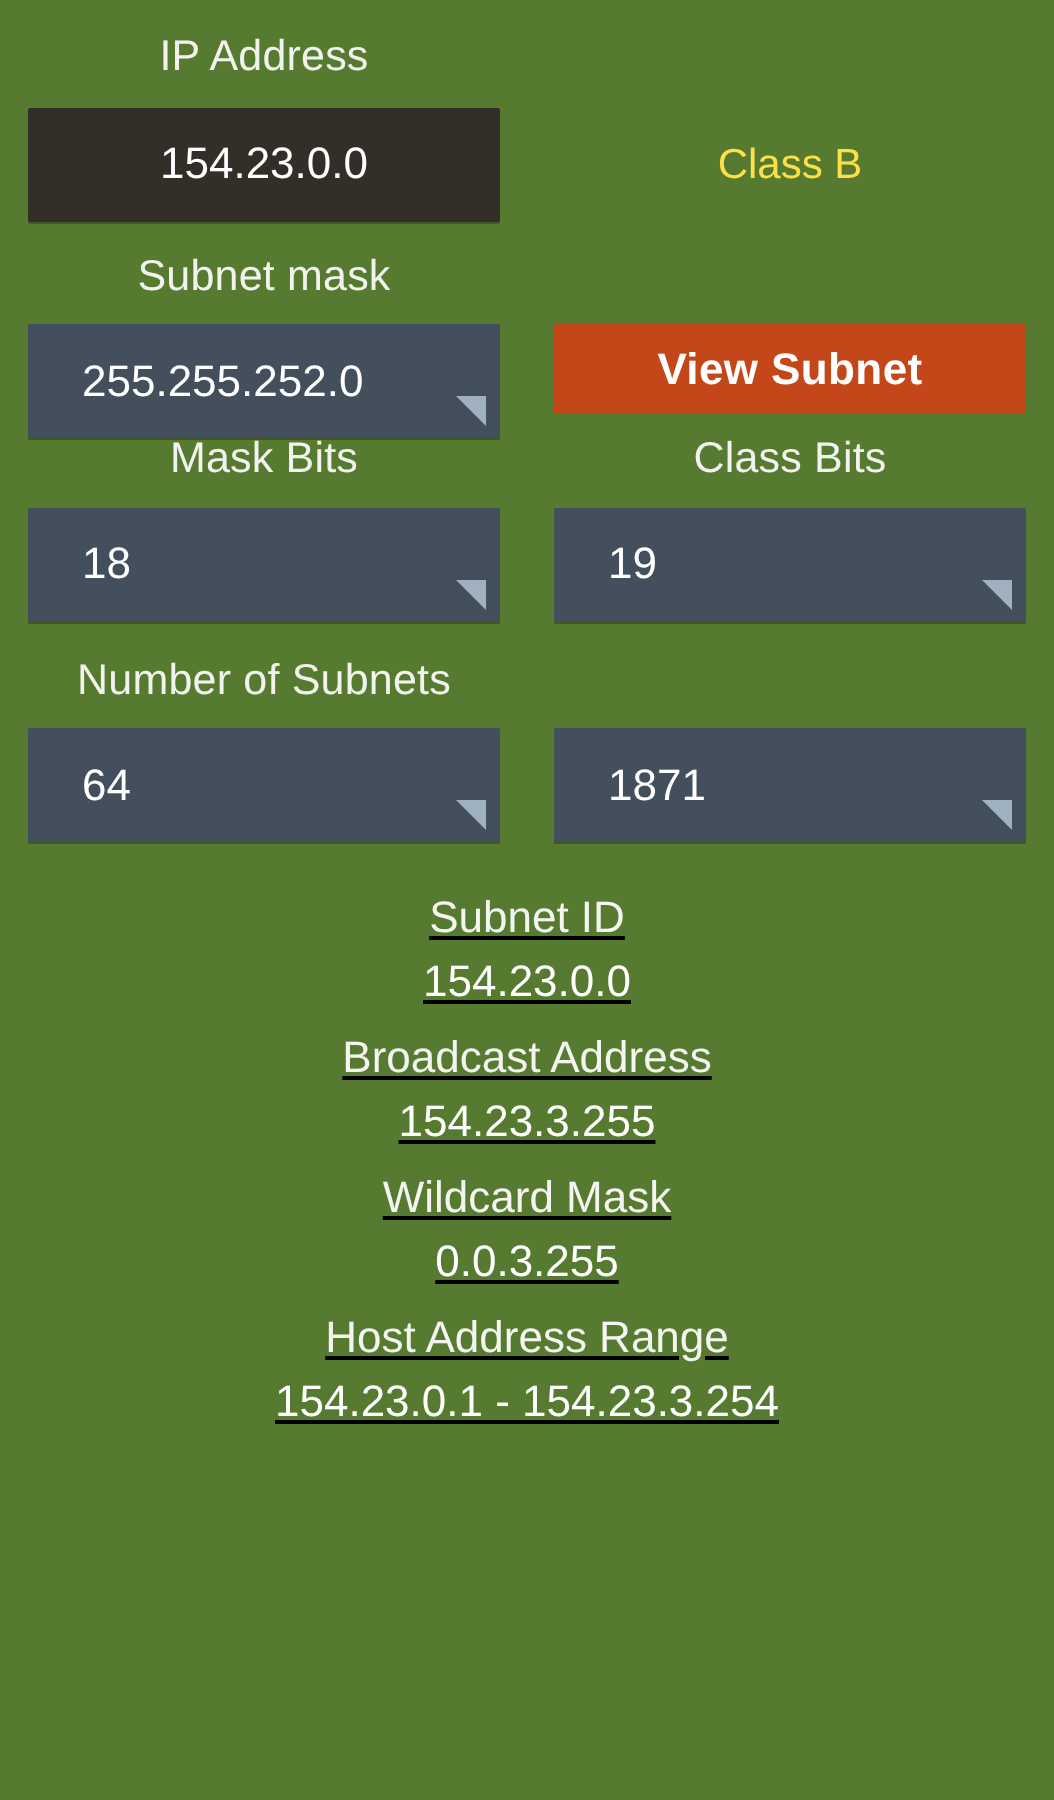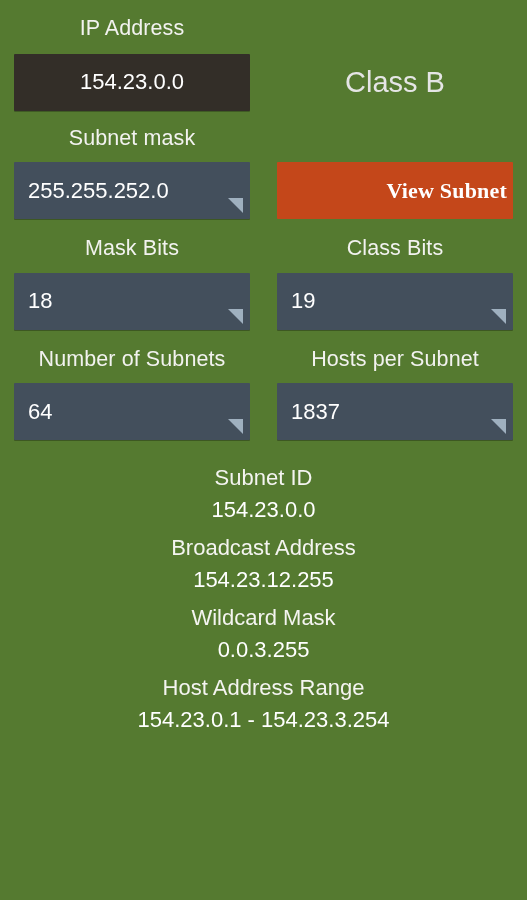--- a/index.html
+++ b/index.html
@@ -66,21 +66,21 @@
   }
 
   
   .spinner {
     height: 57px;
     background: #434f5c;
     border-radius: 1px;
     display: flex;
     align-items: center;
     position: relative;
-    padding-left: 14px;
+    padding-left: 27px;
     box-sizing: border-box;
     box-shadow: 0 1px 0 rgba(0,0,0,0.28);
     cursor: default;
   }
   .spinner .value {
     color: #ffffff;
     font-size: 22px;
     line-height: 1;
   }
   .spinner .caret {
@@ -89,48 +89,48 @@
     bottom: 6px;
     width: 0;
     height: 0;
     border-style: solid;
     border-width: 0 15px 15px 0;
     border-color: transparent #9fb0bf transparent transparent;
   }
 
   
   .class-label {
-    color: #e5e5e5;
-    font-size: 29px;
+    color: #fde047;
+    font-size: 21px;
     text-align: center;
     line-height: 57px;
   }
 
   
   .action-btn {
-    height: 57px;
+    height: 45px;
     background: #c4471a;
     border: none;
     border-radius: 1px;
     color: #ffffff;
     font-size: 22px;
     font-weight: bold;
-    font-family: Liberation Serif, serif;
+    font-family: Liberation Sans, sans-serif;
     width: 100%;
     cursor: pointer;
     letter-spacing: 0.2px;
-    text-align: right;
   }
 
   
   .results {
     width: 527px;
     text-align: center;
     box-sizing: border-box;
     padding: 0 6px;
+    text-decoration: underline;
   }
   .result-group {
     text-align: center;
   }
   .result-title {
     color: #f4f4f0;
     font-size: 22px;
     line-height: 32px;
     white-space: nowrap;
   }
@@ -181,79 +181,76 @@
       <div class="spinner">
         <span class="value">255.255.252.0</span>
         <span class="caret"></span>
       </div>
     </div>
     <div class="col right">
       <button class="action-btn">View Subnet</button>
     </div>
   </div>
 
+  <div class="row" style="">
+    <div class="col">
+      <div class="field-label">Mask Bits</div>
+    </div>
+    <div class="col right">
+      <div class="field-label">Class Bits</div>
+    </div>
+  </div>
+
+  <div class="row" style="margin-top:13px;">
+    <div class="col">
+      <div class="spinner">
+        <span class="value">18</span>
+        <span class="caret"></span>
+      </div>
+    </div>
+    <div class="col right">
+      <div class="spinner">
+        <span class="value">19</span>
+        <span class="caret"></span>
+      </div>
+    </div>
+  </div>
+
   <div class="row" style="margin-top:19px;">
     <div class="col">
-      <div class="field-label">Mask Bits</div>
-    </div>
-    <div class="col right">
-      <div class="field-label">Class Bits</div>
+      <div class="field-label">Number of Subnets</div>
     </div>
   </div>
 
   <div class="row" style="margin-top:13px;">
     <div class="col">
       <div class="spinner">
-        <span class="value">18</span>
-        <span class="caret"></span>
-      </div>
-    </div>
-    <div class="col right">
-      <div class="spinner">
-        <span class="value">19</span>
-        <span class="caret"></span>
-      </div>
-    </div>
-  </div>
-
-  <div class="row" style="margin-top:19px;">
-    <div class="col">
-      <div class="field-label">Number of Subnets</div>
-    </div>
-    <div class="col right">
-      <div class="field-label">Hosts per Subnet</div>
-    </div>
-  </div>
-
-  <div class="row" style="margin-top:13px;">
-    <div class="col">
-      <div class="spinner">
         <span class="value">64</span>
         <span class="caret"></span>
       </div>
     </div>
     <div class="col right">
       <div class="spinner">
-        <span class="value">1837</span>
+        <span class="value">1871</span>
         <span class="caret"></span>
       </div>
     </div>
   </div>
 
   <div class="results" style="margin-top:22px;">
 
     <div class="result-group">
       <div class="result-title">Subnet ID</div>
       <div class="result-value">154.23.0.0</div>
     </div>
     <div class="gap-sm"></div>
 
     <div class="result-group">
       <div class="result-title">Broadcast Address</div>
-      <div class="result-value">154.23.12.255</div>
+      <div class="result-value">154.23.3.255</div>
     </div>
     <div class="gap-sm"></div>
 
     <div class="result-group">
       <div class="result-title">Wildcard Mask</div>
       <div class="result-value">0.0.3.255</div>
     </div>
     <div class="gap-sm"></div>
 
     <div class="result-group">

